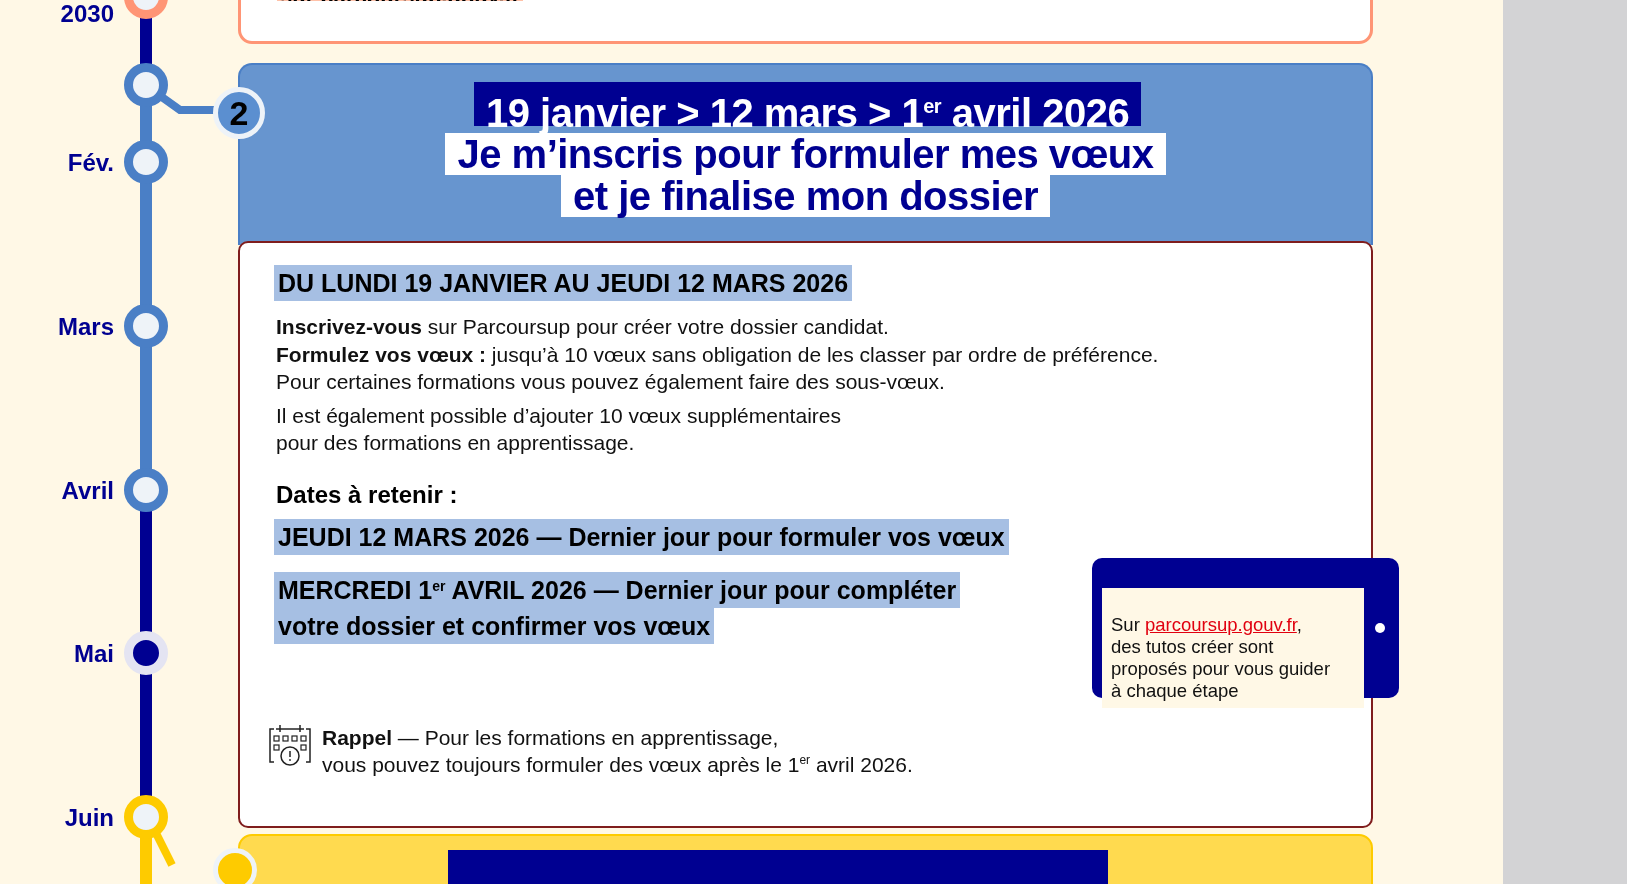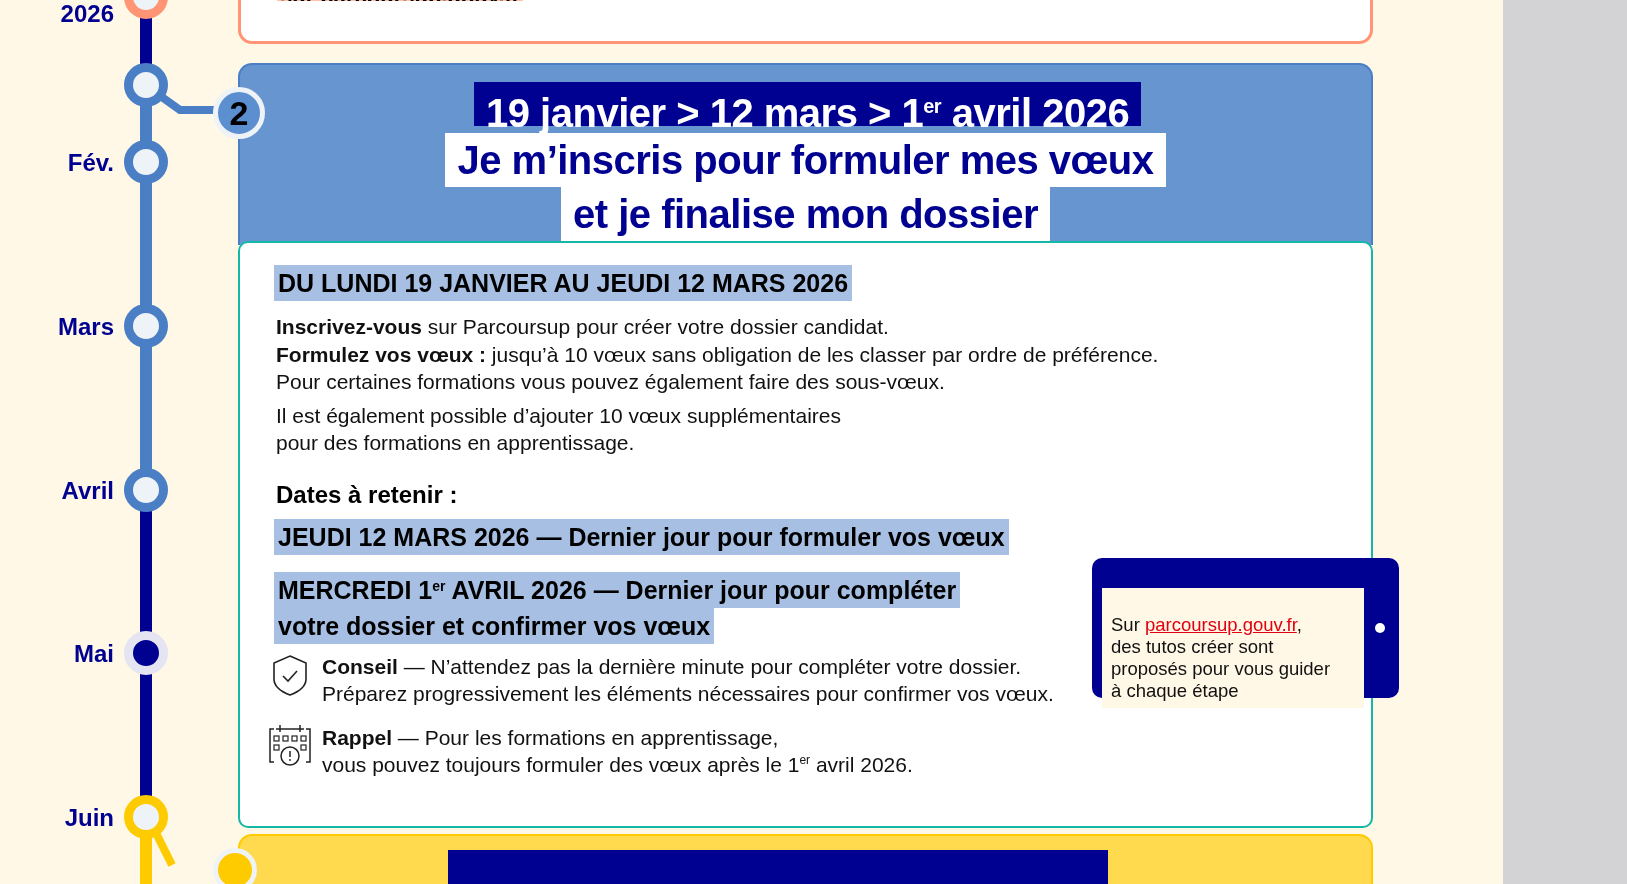--- a/index.html
+++ b/index.html
@@ -63,25 +63,25 @@
       line-height: 44px; letter-spacing: -0.5px;
     }
     .header-date sup { font-size: 20px; vertical-align: top; line-height: 30px; }
     .header-title {
       position: absolute; left: 0; top: 68px; width: 100%;
       text-align: center;
     }
     .header-title span {
       display: inline-block; background: #fff; color: #000091;
       font-size: 40px; font-weight: bold; line-height: 42px;
-      padding: 6px 12px; letter-spacing: -0.5px;
+      padding: 0 12px; letter-spacing: -0.5px;
     }
     .step-body {
       position: absolute; left: 0; top: 178px; width: 1135px; height: 587px;
-      background: #fff; border: 2px solid #14b8a6; border-radius: 10px;
+      background: #fff; border: 2px solid #7f1d1d; border-radius: 10px;
     }
     .hl {
       display: inline-block; background: #a6bfe3; color: #000;
       font-weight: bold;
     }
     .period {
       position: absolute; left: 34px; top: 22px;
       font-size: 25px; line-height: 36px; padding: 0 4px;
     }
     .txt { position: absolute; left: 36px; font-size: 21px; color: #111; line-height: 27px; }
@@ -146,21 +146,21 @@
   </svg>
 
   <div class="tl-node" style="left:124px;top:-25px;border-color:#ff9575;"></div>
   <div class="tl-node" style="left:124px;top:63px;"></div>
   <div class="tl-node" style="left:124px;top:140px;"></div>
   <div class="tl-node" style="left:124px;top:304px;"></div>
   <div class="tl-node" style="left:124px;top:468px;"></div>
   <div class="tl-node" style="left:124px;top:631px;background:#000091;border-color:#e4e4f2;"></div>
   <div class="tl-node" style="left:124px;top:795px;border-color:#fecb00;"></div>
 
-  <div class="tl-label" style="left:14px;top:0px;">2026</div>
+  <div class="tl-label" style="left:14px;top:0px;">2030</div>
   <div class="tl-label" style="left:14px;top:149px;">Fév.</div>
   <div class="tl-label" style="left:14px;top:313px;">Mars</div>
   <div class="tl-label" style="left:14px;top:477px;">Avril</div>
   <div class="tl-label" style="left:14px;top:640px;">Mai</div>
   <div class="tl-label" style="left:14px;top:804px;">Juin</div>
 
   <div class="prev-card">
     <span class="prev-card-text">sur parcoursup.gouv.fr</span>
   </div>
 
@@ -196,30 +196,20 @@
 
       <div class="key-date" style="top:276px;">
         <span class="hl">JEUDI 12 MARS 2026 — Dernier jour pour formuler vos vœux</span>
       </div>
 
       <div class="key-date" style="top:329px;">
         <span class="hl"><span>MERCREDI 1</span><sup>er</sup><span> AVRIL 2026 — Dernier jour pour compléter</span></span><br>
         <span class="hl">votre dossier et confirmer vos vœux</span>
       </div>
 
-      <div class="note-row" style="top:410px;">
-        <svg class="note-icon" viewBox="0 0 44 44">
-          <path d="M22 3 L38 10 L38 26 Q38 36 22 42 Q6 36 6 26 L6 10 Z" fill="none" stroke="#222" stroke-width="1.6"></path>
-          <polyline points="15,23 20,28 29,18" fill="none" stroke="#222" stroke-width="1.6"></polyline>
-        </svg>
-        <div class="note-text">
-          <b>Conseil</b><span> — N’attendez pas la dernière minute pour compléter votre dossier.</span><br>
-          <span>Préparez progressivement les éléments nécessaires pour confirmer vos vœux.</span>
-        </div>
-      </div>
 
       <div class="note-row" style="top:481px;">
         <svg class="note-icon" viewBox="0 0 44 44">
           <path d="M6 5 L2 5 L2 38 L6 38 M38 5 L42 5 L42 38 L38 38" fill="none" stroke="#222" stroke-width="1.5"></path>
           <line x1="8" y1="5" x2="36" y2="5" stroke="#222" stroke-width="1.5"></line>
           <line x1="12" y1="1" x2="12" y2="8" stroke="#222" stroke-width="1.5"></line>
           <line x1="32" y1="1" x2="32" y2="8" stroke="#222" stroke-width="1.5"></line>
           <rect x="6" y="12" width="5" height="5" fill="none" stroke="#222" stroke-width="1.2"></rect>
           <rect x="15" y="12" width="5" height="5" fill="none" stroke="#222" stroke-width="1.2"></rect>
           <rect x="24" y="12" width="5" height="5" fill="none" stroke="#222" stroke-width="1.2"></rect>

